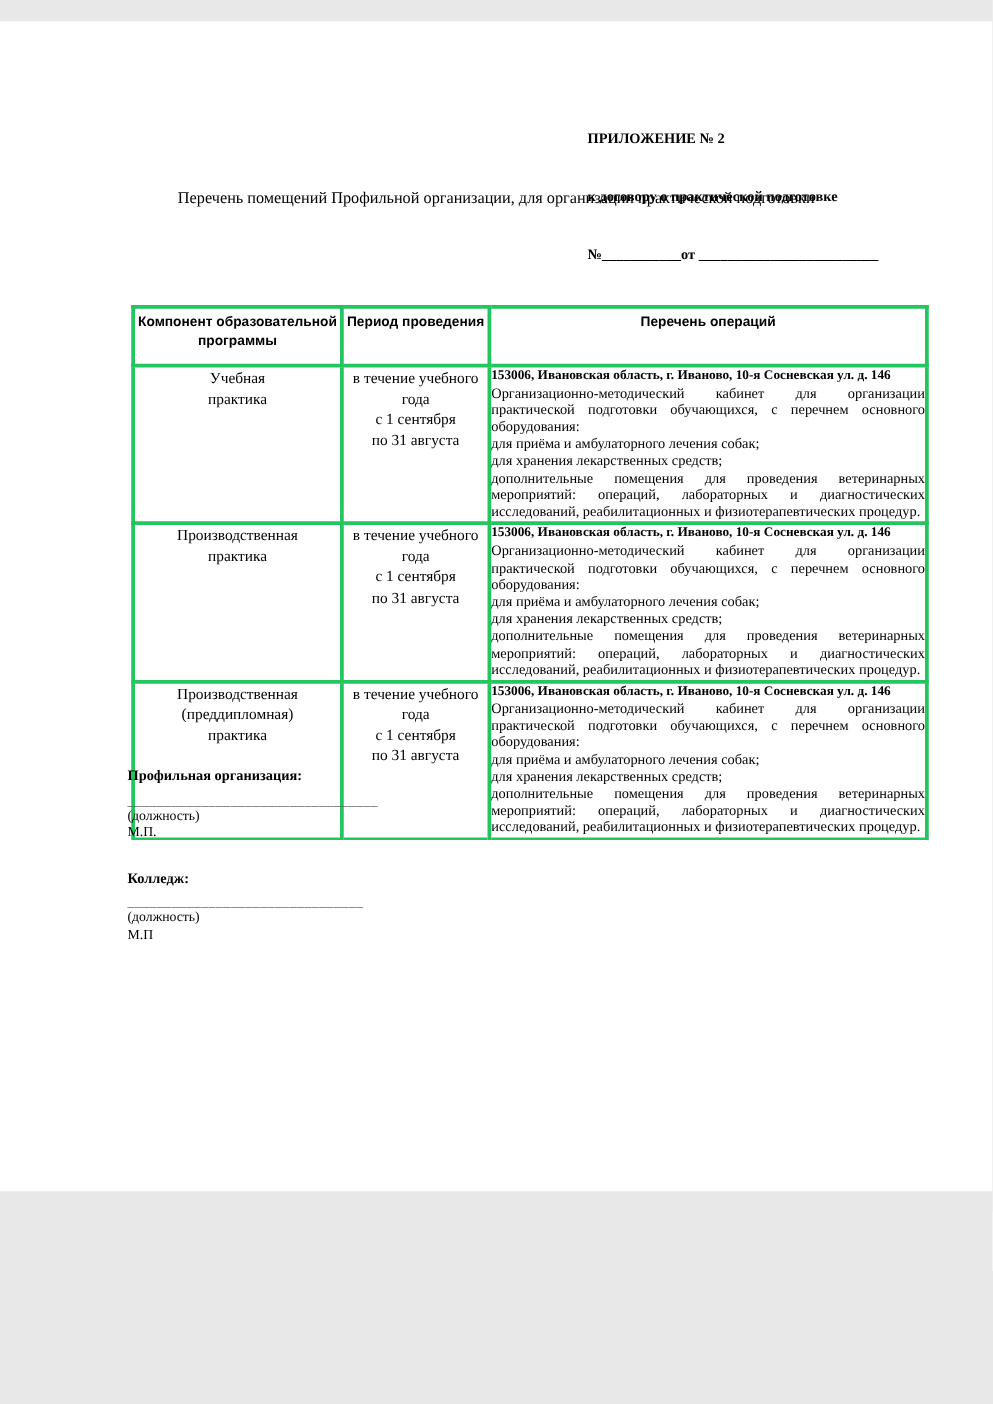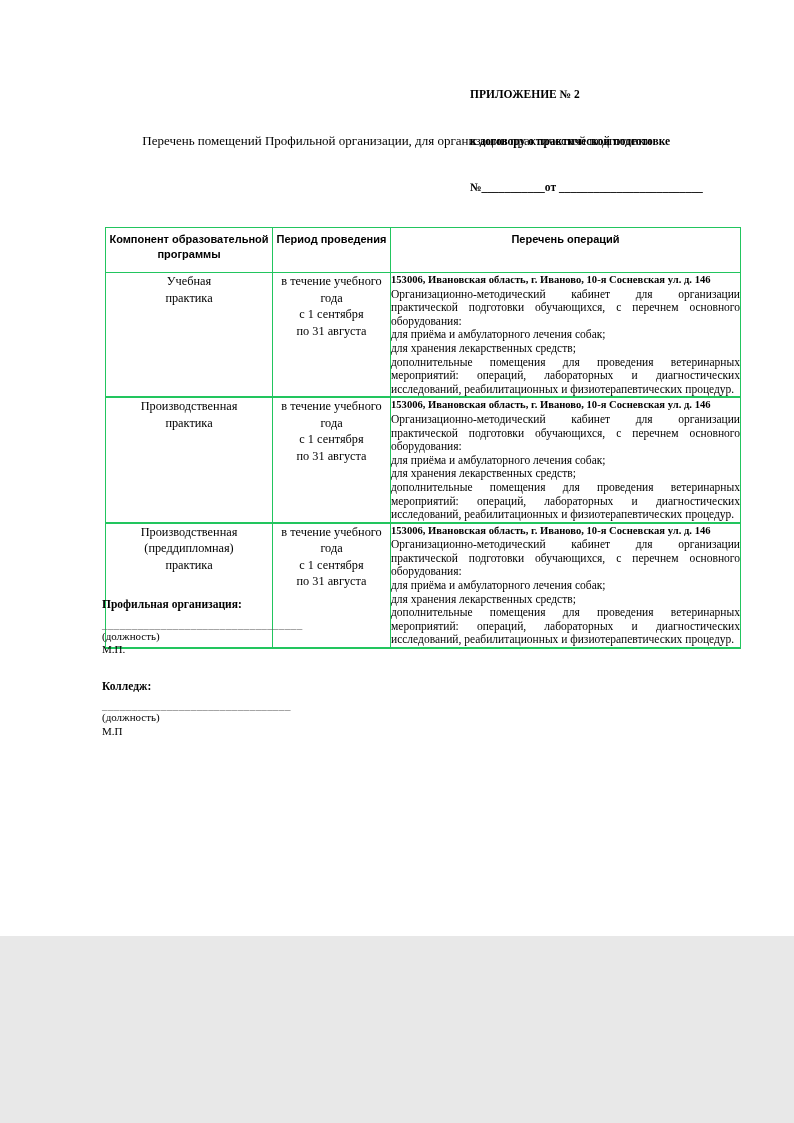--- a/index.html
+++ b/index.html
@@ -1,20 +1,20 @@
 <!DOCTYPE html>
 <html><head>
 <meta charset="utf-8">
 <style>
   html, body { margin: 0; padding: 0; background: #e8e8e8; }
   .page {
     position: relative;
     width: 794px;
     height: 936px;
-    margin: 0 auto;
+    margin: 17px auto;
     background: #ffffff;
     font-family: "Liberation Serif", serif;
     color: #000;
     overflow: hidden;
   }
 
   
   .appendix {
     position: absolute;
     left: 470px;
@@ -52,21 +52,21 @@
   
   table.main {
     position: absolute;
     left: 105px;
     top: 227px;
     width: 635px;
     border-collapse: collapse;
     table-layout: fixed;
   }
   table.main th, table.main td {
-    border: 1px solid #22c55e;
+    border: 3px solid #22c55e;
     vertical-align: top;
     padding: 0;
     overflow: hidden;
   }
   table.main th {
     font-family: "Liberation Sans", sans-serif;
     font-weight: bold;
     font-size: 11px;
     line-height: 14.5px;
     text-align: center;

